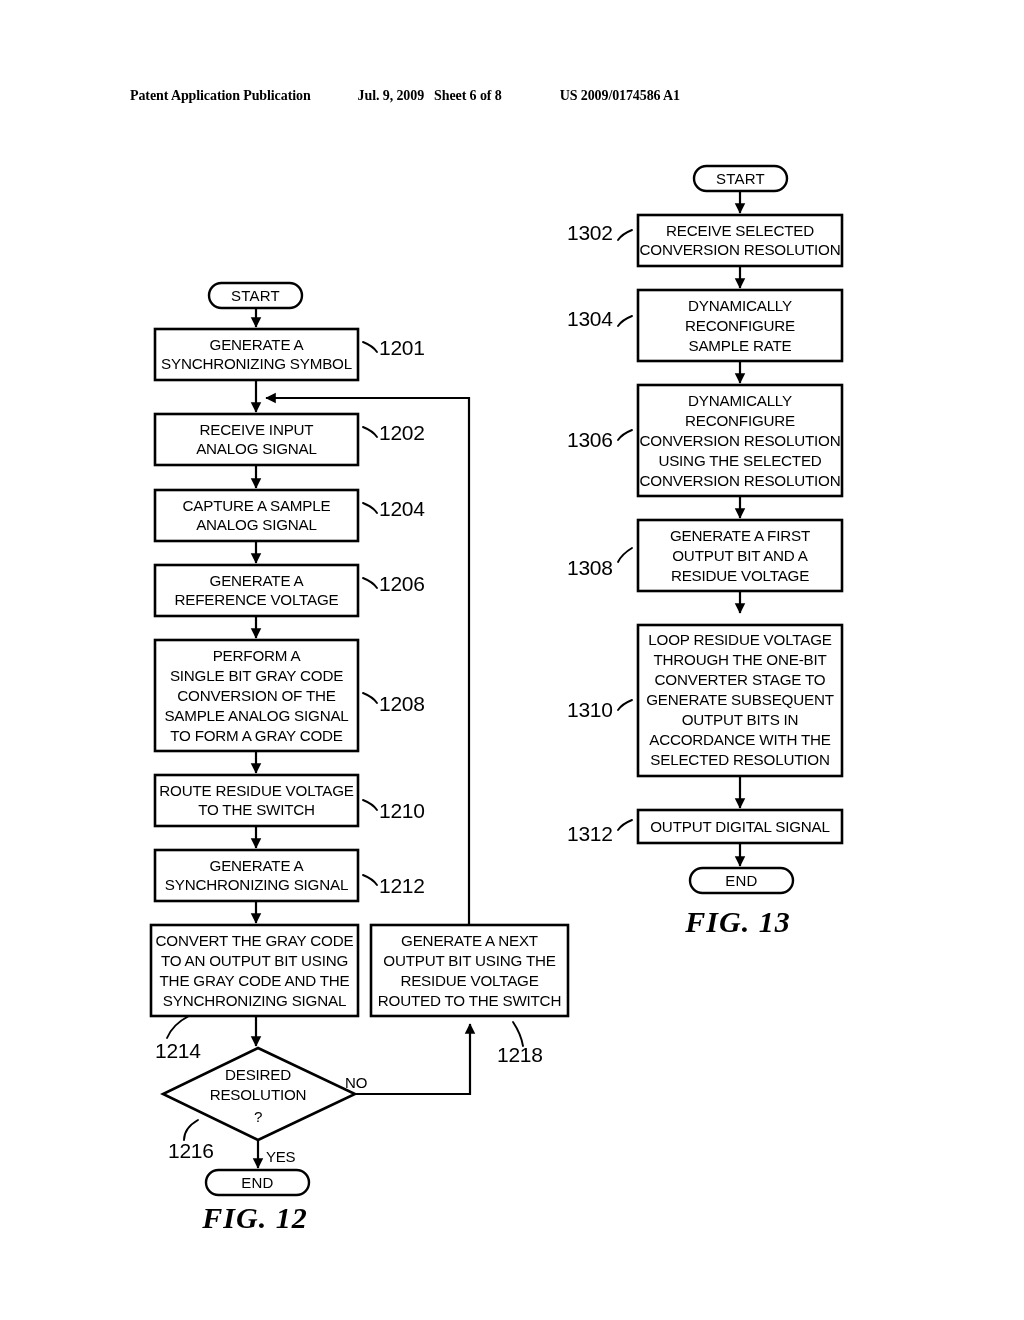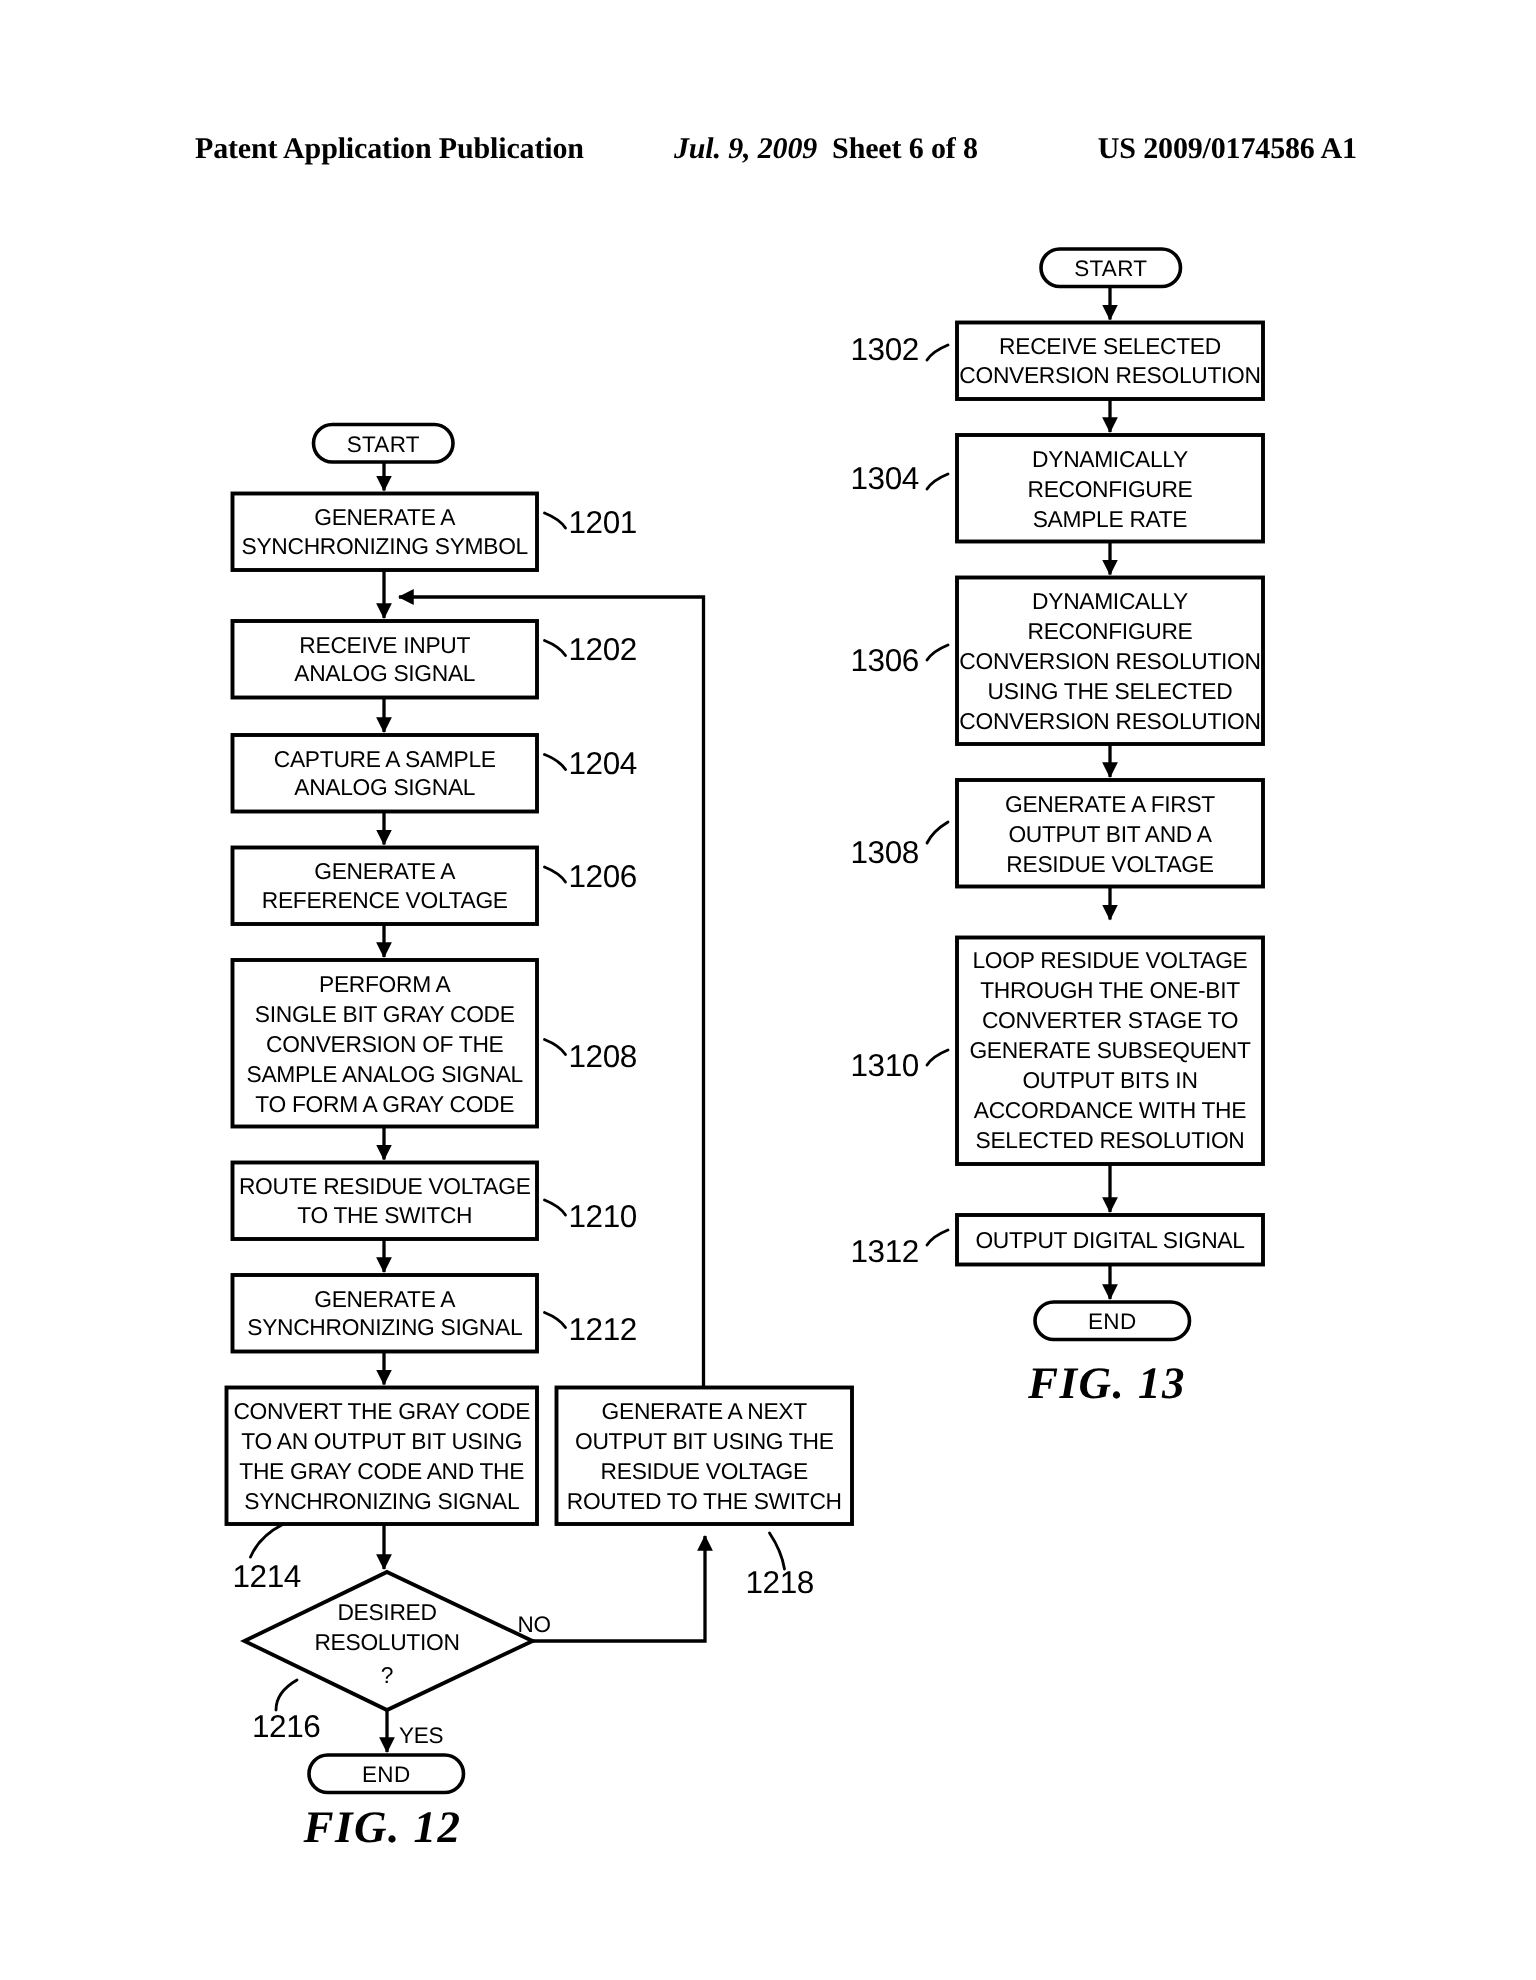--- a/index.html
+++ b/index.html
@@ -19,30 +19,30 @@
 
   
   #page-header {
     position: absolute;
     top: 88px;
     left: 130px;
     width: 764px;
     height: 26px;
     font-family: "Liberation Serif", serif;
     font-weight: bold;
-    font-size: 20px;
+    font-size: 14px;
     letter-spacing: -0.1px;
     white-space: nowrap;
     display: flex;
     align-items: baseline;
   }
   #page-header .hdr-pub     { }
-  #page-header .hdr-date    { margin-left: 60px; font-style: italic; }
+  #page-header .hdr-date    { margin-left: 47px; }
   #page-header .hdr-sheet   { margin-left: 10px; }
-  #page-header .hdr-docnum  { margin-left: 80px; }
+  #page-header .hdr-docnum  { margin-left: 58px; }
 
   
   #drawing {
     position: absolute;
     top: 0;
     left: 0;
     width: 1024px;
     height: 1320px;
   }
 

